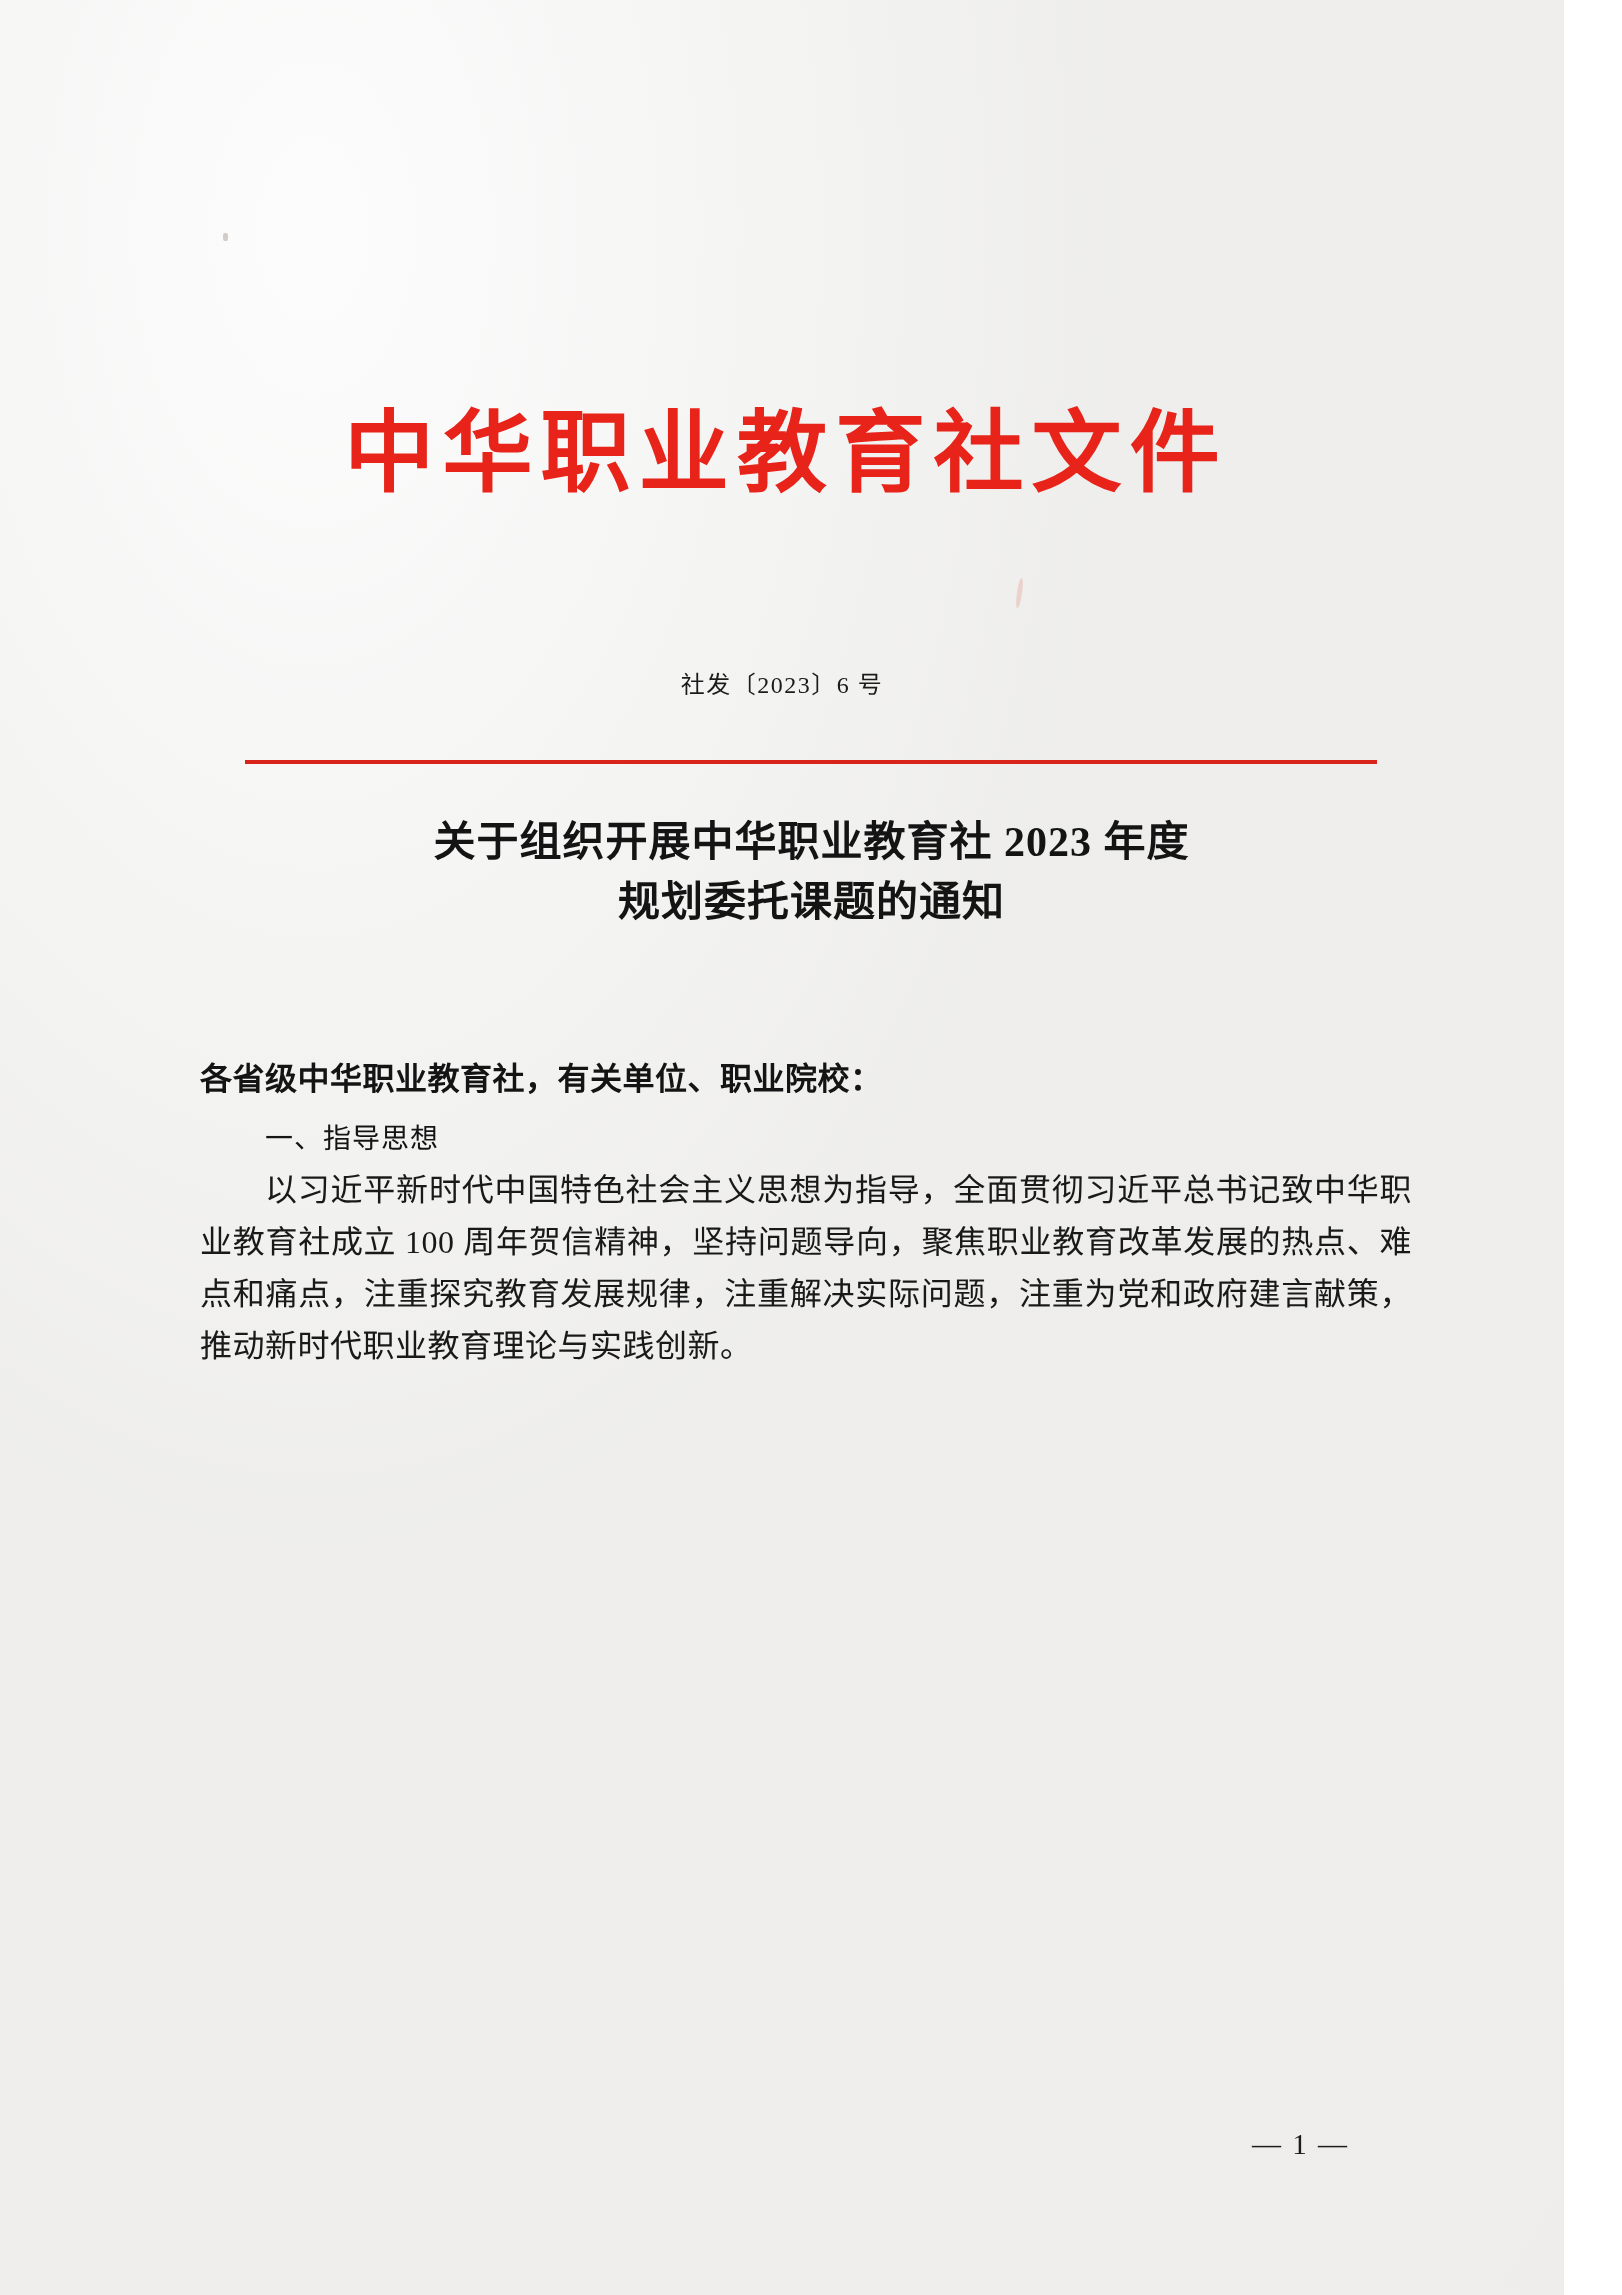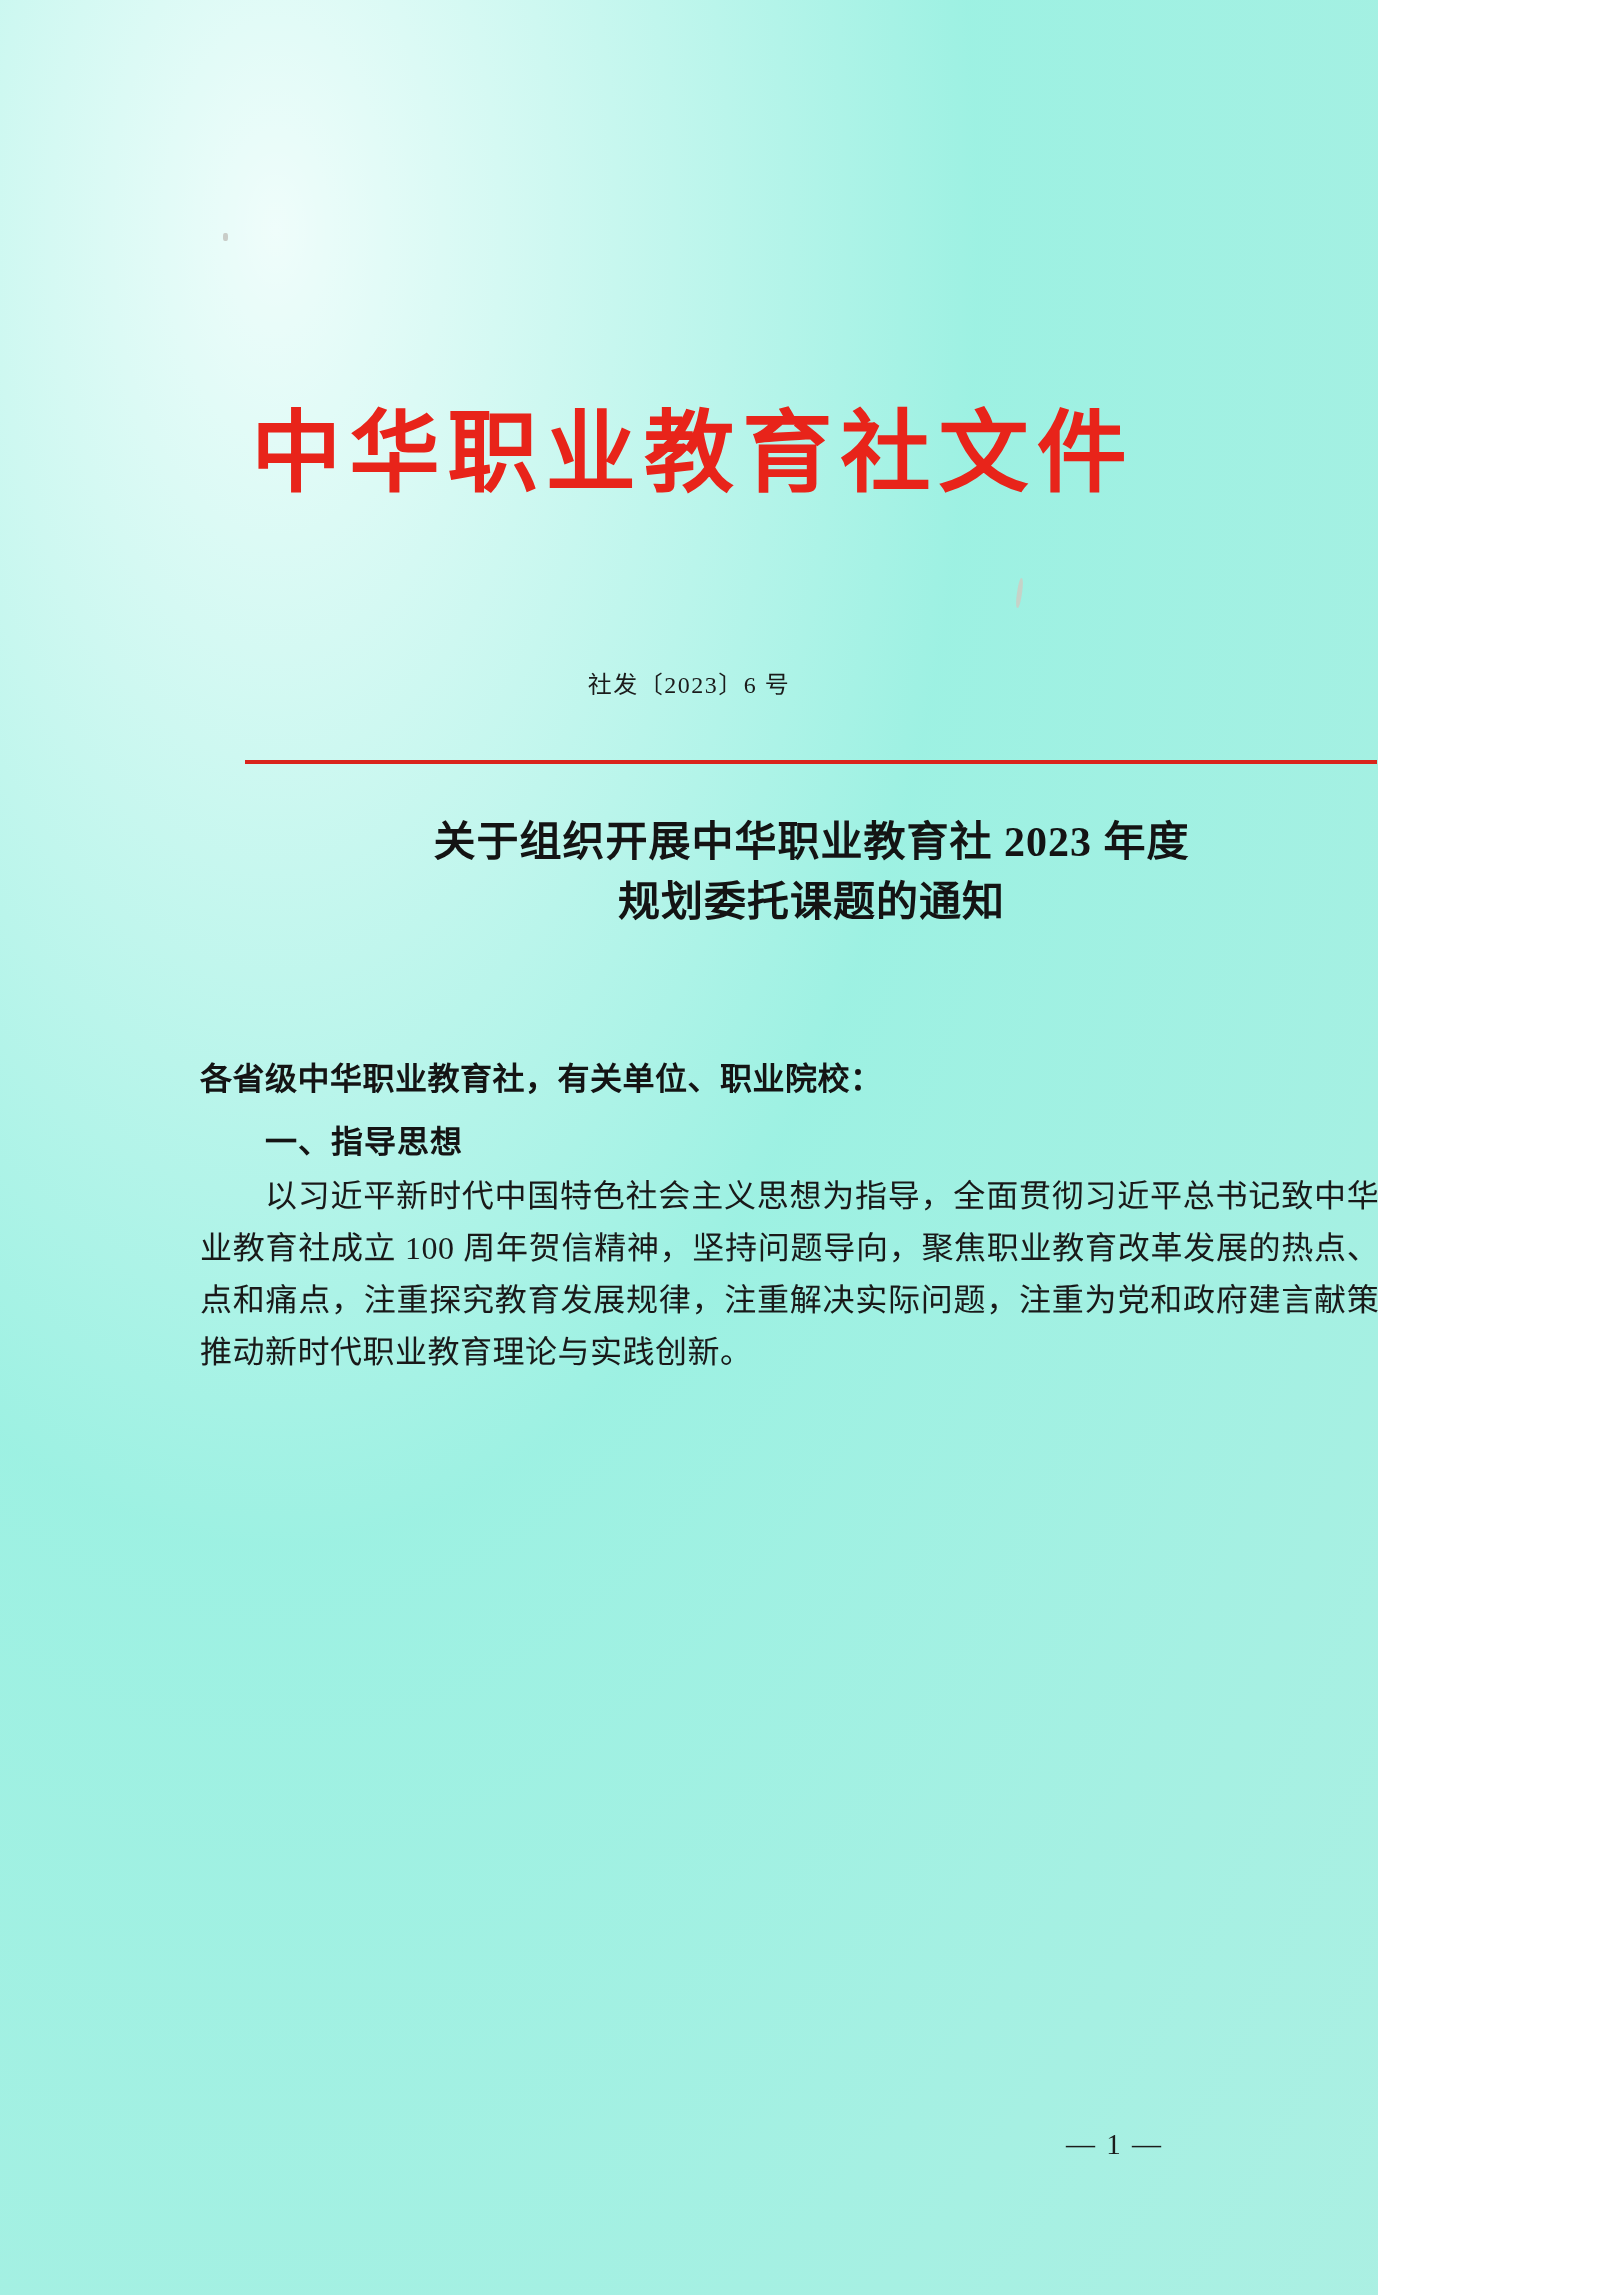--- a/index.html
+++ b/index.html
@@ -6,23 +6,23 @@
   html, body {
     margin: 0;
     padding: 0;
     background: #ffffff;
   }
   body {
     font-family: "Liberation Serif", "DejaVu Serif", serif;
   }
   .page {
     position: relative;
-    width: 1378px;
+    width: 1564px;
     height: 2295px;
-    background: #5eead4;
+    background: #e5e5e5;
     overflow: hidden;
     box-sizing: border-box;
   }
   
   .paper-tint {
     position: absolute;
     inset: 0;
     background:
       radial-gradient(ellipse at 20% 10%, rgba(255,255,255,0.9) 0%, rgba(252,251,248,0.4) 45%, rgba(247,245,241,0.5) 100%);
     pointer-events: none;
@@ -118,22 +118,22 @@
     line-height: 1.62;
     color: #191919;
     text-align: justify;
     text-justify: inter-ideograph;
     text-indent: 65px;
     letter-spacing: 0.5px;
     margin: 0 0 3.1px 0;
   }
   .section-heading {
     font-family: "Liberation Sans", "DejaVu Sans", sans-serif;
-    font-weight: bold;
-    font-size: 32px;
+    font-weight: normal;
+    font-size: 28px;
     color: #141414;
     text-indent: 65px;
     letter-spacing: 1px;
     margin: 12.3px 0 9.2px 0;
   }
 
   
   .page-number {
     position: absolute;
     right: 215px;

